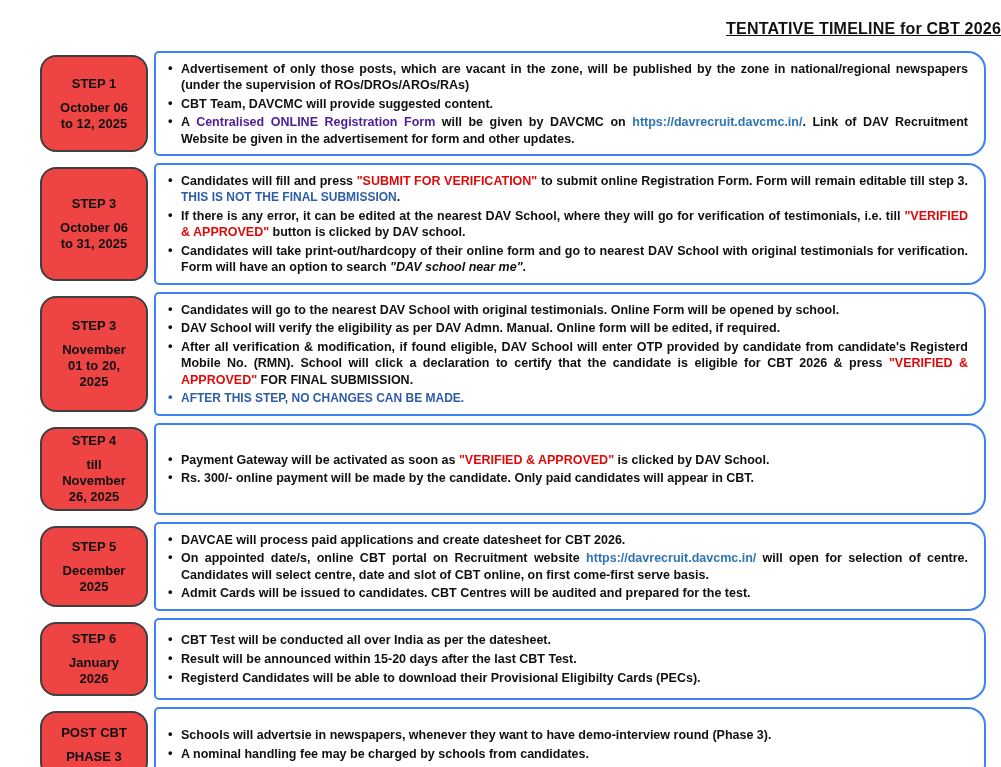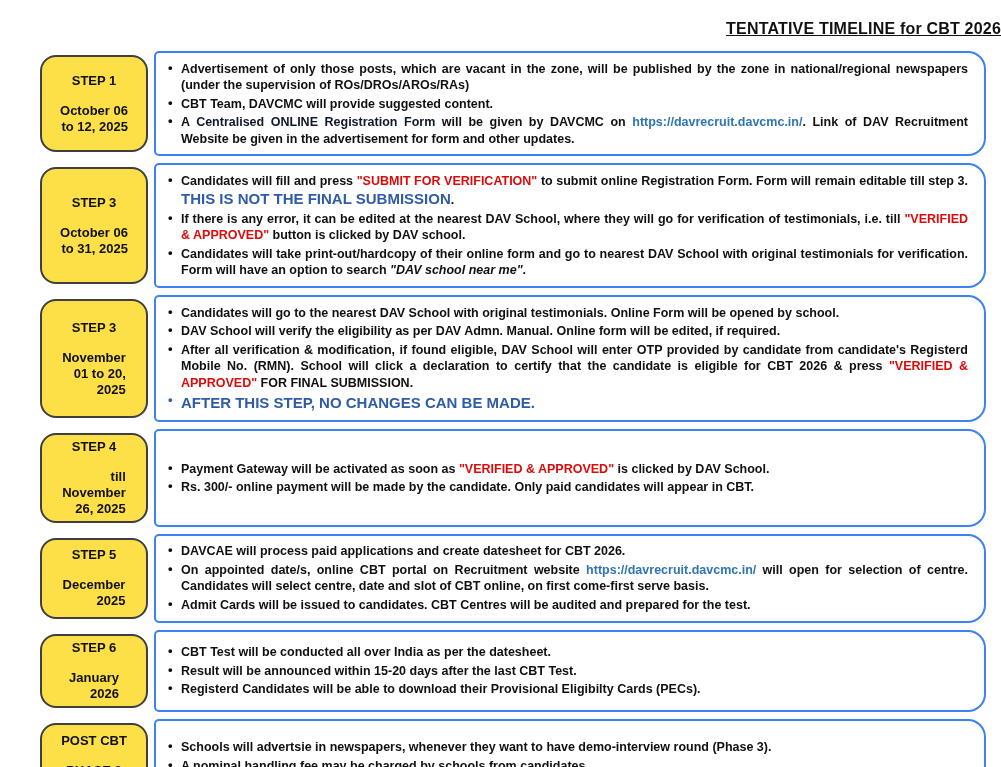--- a/index.html
+++ b/index.html
@@ -34,35 +34,35 @@
   .row:nth-child(3){ min-height: 106px; }
   .row:nth-child(4){ min-height: 90px; }
   .row:nth-child(5){ min-height: 85px; }
   .row:nth-child(6){ min-height: 82px; }
   .row:nth-child(7){ min-height: 75px; }
 
   .step-box {
     width: 108px;
     flex: 0 0 108px;
     margin: 4px 0;
-    background: #fde047;
+    background: #ef4444;
     border: 2.5px solid #3f3f3f;
     border-radius: 16px;
     display: flex;
     flex-direction: column;
     justify-content: center;
     align-items: center;
-    gap: 15px;
+    gap: 9px;
     text-align: center;
     font-weight: bold;
     color: #101010;
     padding: 4px 15px;
   }
   .step-label { font-size: 13px; }
-  .step-dates { font-size: 13px; line-height: 1.22; text-align: right; }
+  .step-dates { font-size: 13px; line-height: 1.22; }
 
   .content-box {
     flex: 1;
     border: 2px solid #3b82f6;
     border-radius: 5px 18px 18px 5px;
     background: #ffffff;
     padding: 5px 16px 5px 10px;
     display: flex;
     flex-direction: column;
     justify-content: center;
@@ -81,23 +81,23 @@
   li.bullet::before {
     content: "\2022";
     position: absolute;
     left: 2px;
     top: -1px;
     font-size: 13px;
   }
   li.bullet.marker-blue::before { color: #2E5CA8; }
 
   .seg-red        { color: #DE0A0A; }
-  .seg-blue       { color: #0f172a; }
+  .seg-blue       { color: #4c1d95; }
   .seg-link       { color: #2E75B6; cursor: pointer; }
-  .seg-blue-large { color: #2E5CA8; font-size: 15px; }
+  .seg-blue-large { color: #2E5CA8; font-size: 12px; }
   .seg-italic     { font-style: italic; }
 </style>
 </head>
 <body>
 
 <div class="page">
   <div class="title">TENTATIVE TIMELINE for CBT 2026</div>
   <div class="rows">
       <div class="row">
     <div class="step-box">

